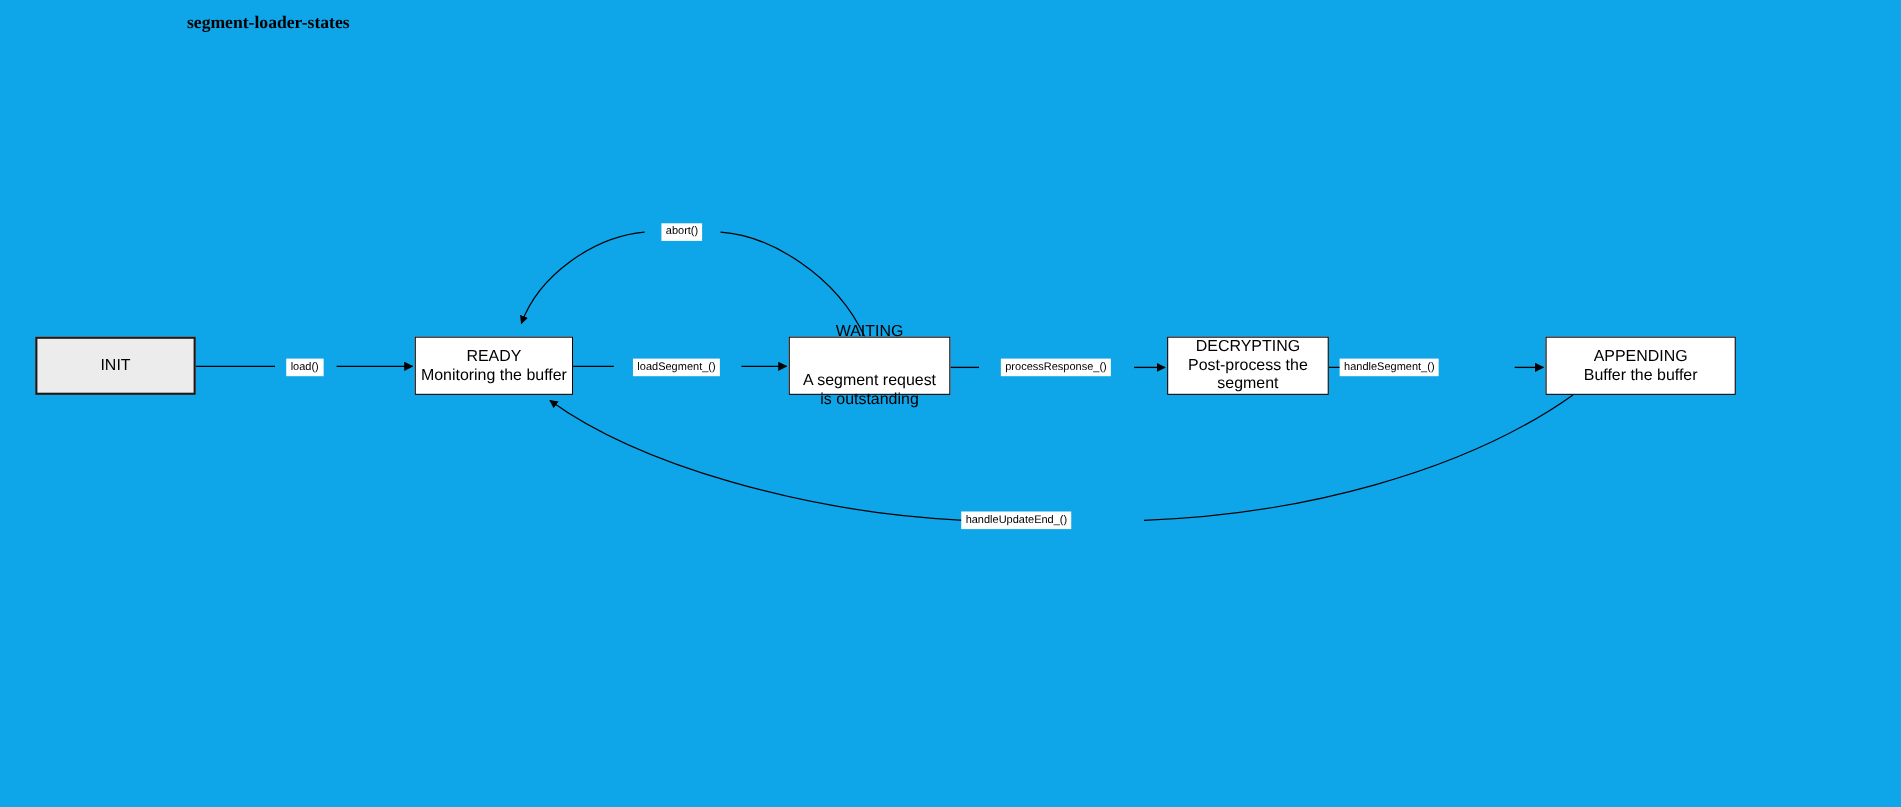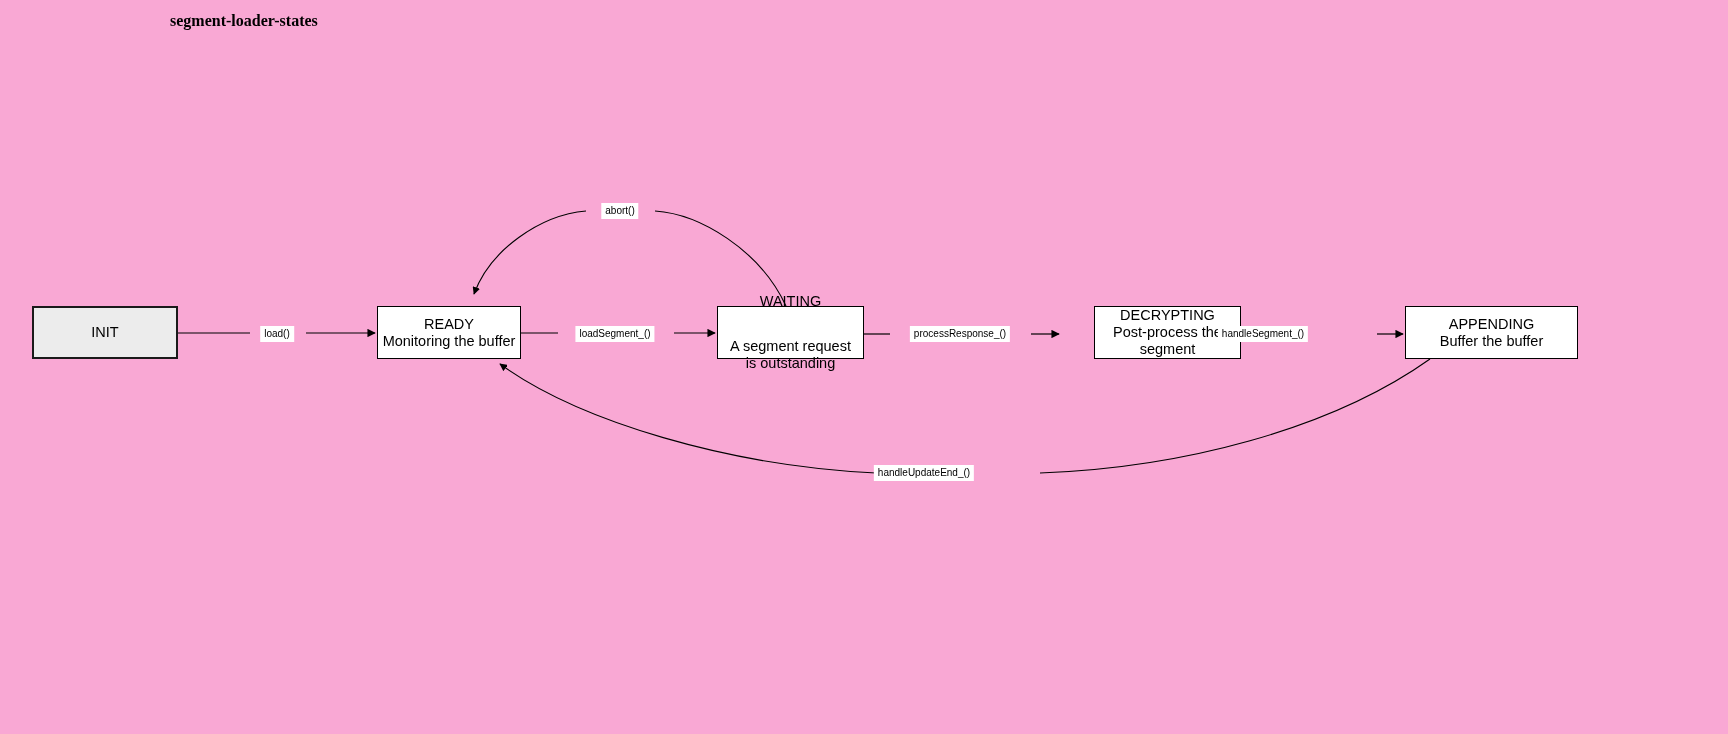--- a/index.html
+++ b/index.html
@@ -4,21 +4,21 @@
 <style>
   html, body {
     margin: 0;
     padding: 0;
     background: #ffffff;
   }
   #canvas {
     position: relative;
     width: 1728px;
     height: 734px;
-    background: #f9a8d4;
+    background: #0ea5e9;
     overflow: hidden;
     font-family: "Liberation Sans", sans-serif;
   }
   #diagram-title {
     position: absolute;
     left: 170px;
     top: 12px;
     font-family: "Liberation Serif", serif;
     font-weight: bold;
     font-size: 16px;
@@ -104,21 +104,21 @@
   <div class="node" style="left:377px; top:306px; width:144px; height:53px;align-items:center;">
     <span class="node-title">READY</span>
     <span class="node-desc">Monitoring the buffer</span>
   </div>
 
   <div class="node" style="left:717px; top:306px; width:147px; height:53px;gap:28px;">
     <span class="node-title">WAITING</span>
     <span class="node-desc">A segment request<br>is outstanding</span>
   </div>
 
-  <div class="node" style="left:1061px; top:306px; width:147px; height:53px;margin-left:33px;">
+  <div class="node" style="left:1061px; top:306px; width:147px; height:53px;">
     <span class="node-title">DECRYPTING</span>
     <span class="node-desc">Post-process the<br>segment</span>
   </div>
 
   <div class="node" style="left:1405px; top:306px; width:173px; height:53px;">
     <span class="node-title">APPENDING</span>
     <span class="node-desc">Buffer the buffer</span>
   </div>
 
   <div class="edge-label" style="left:277px; top:334px;">load()</div>

